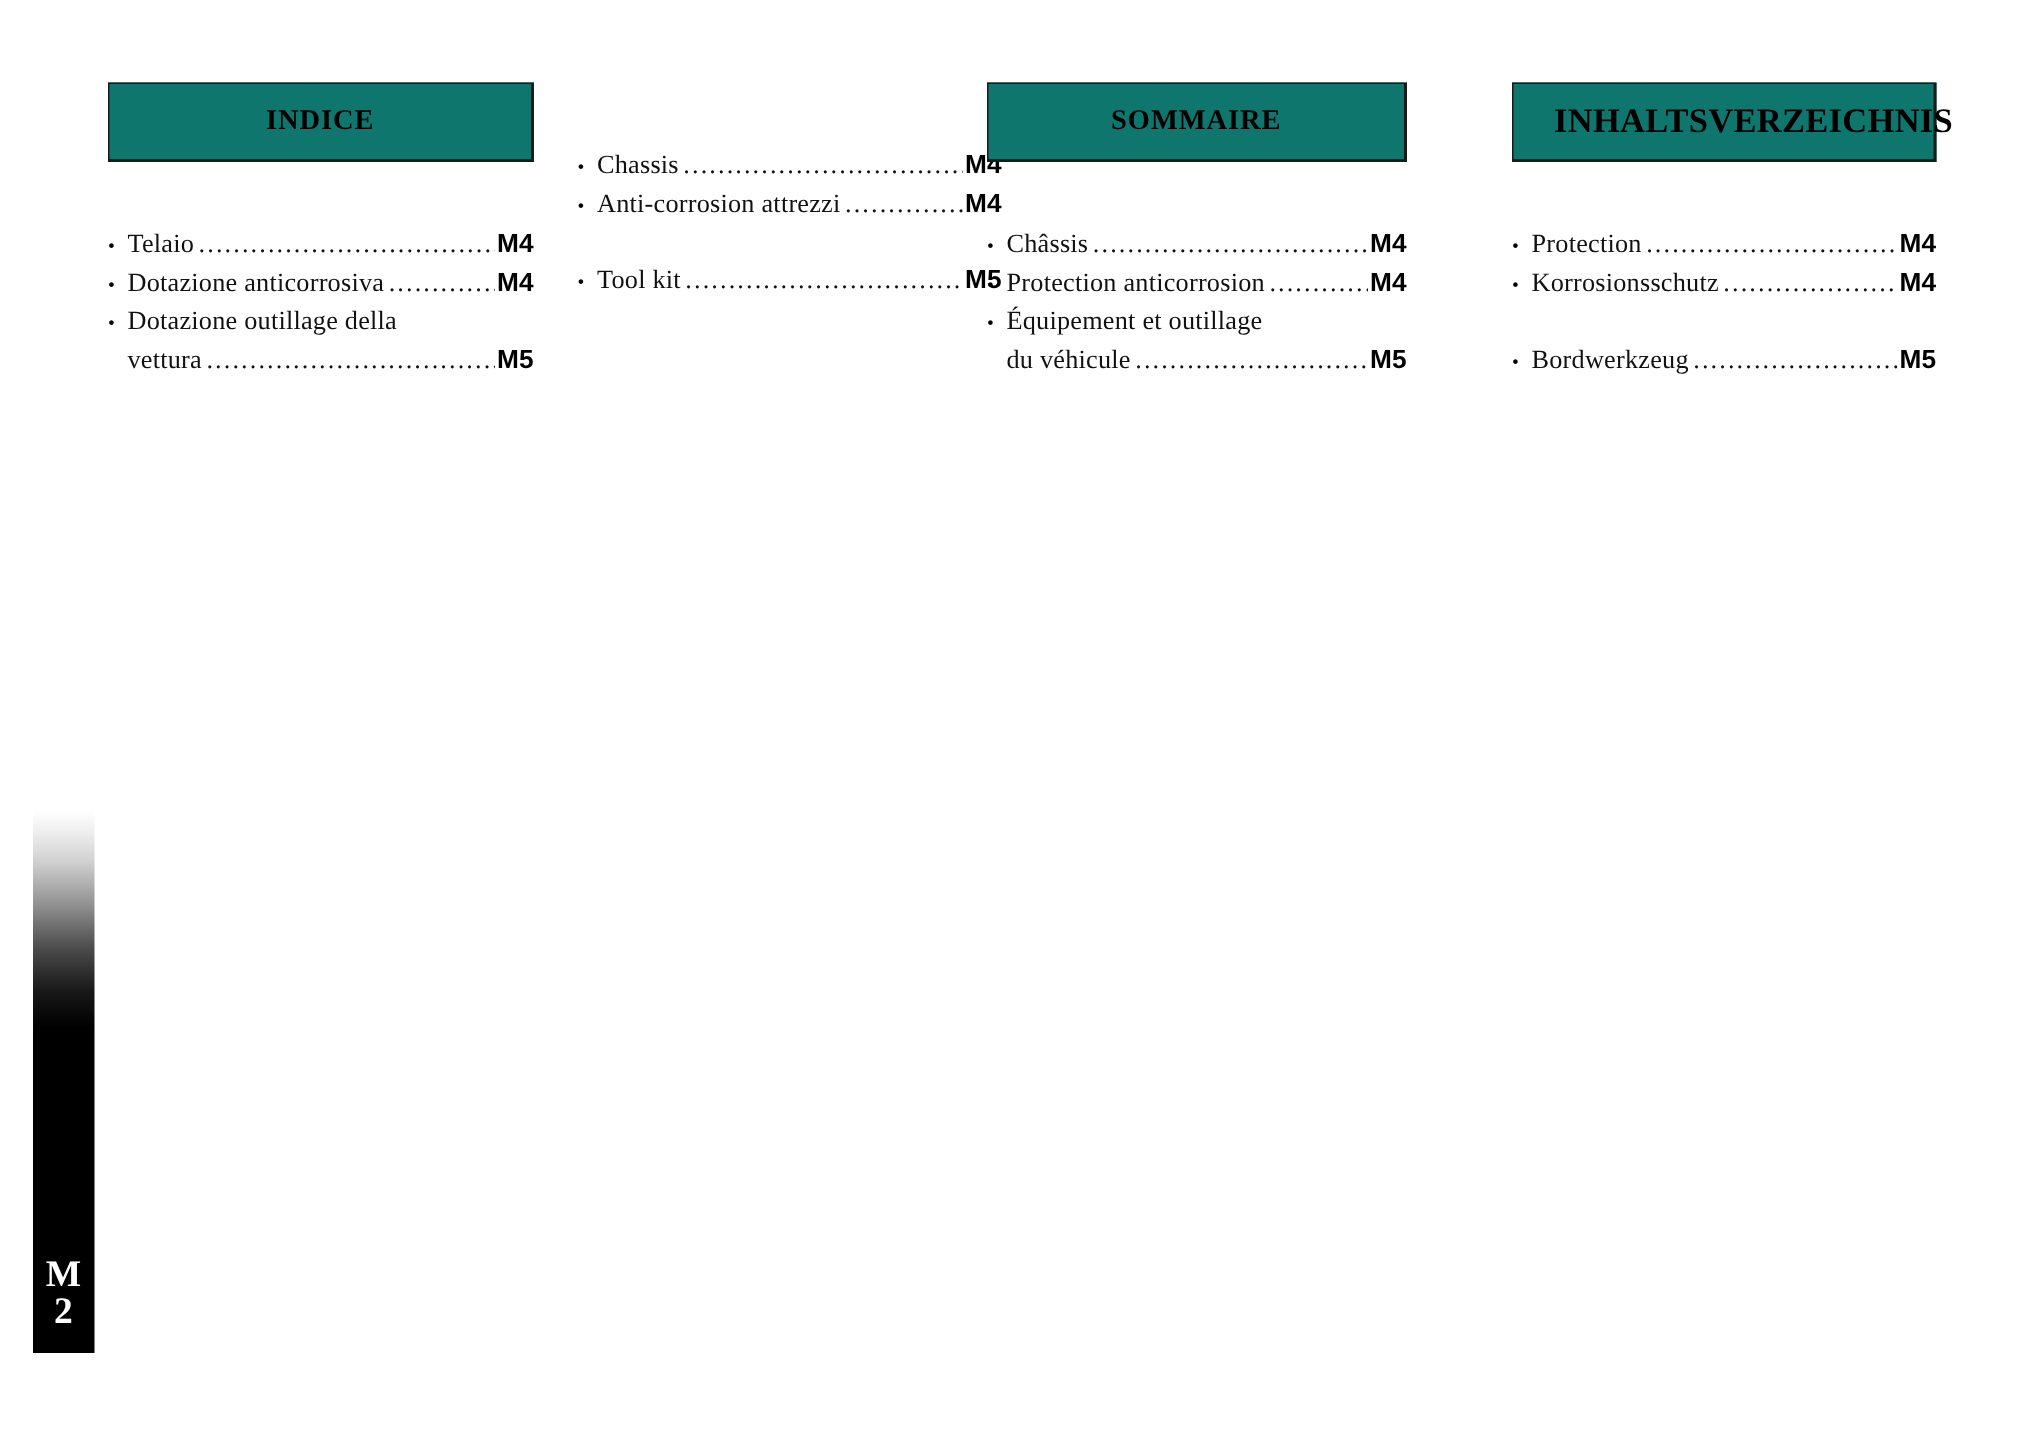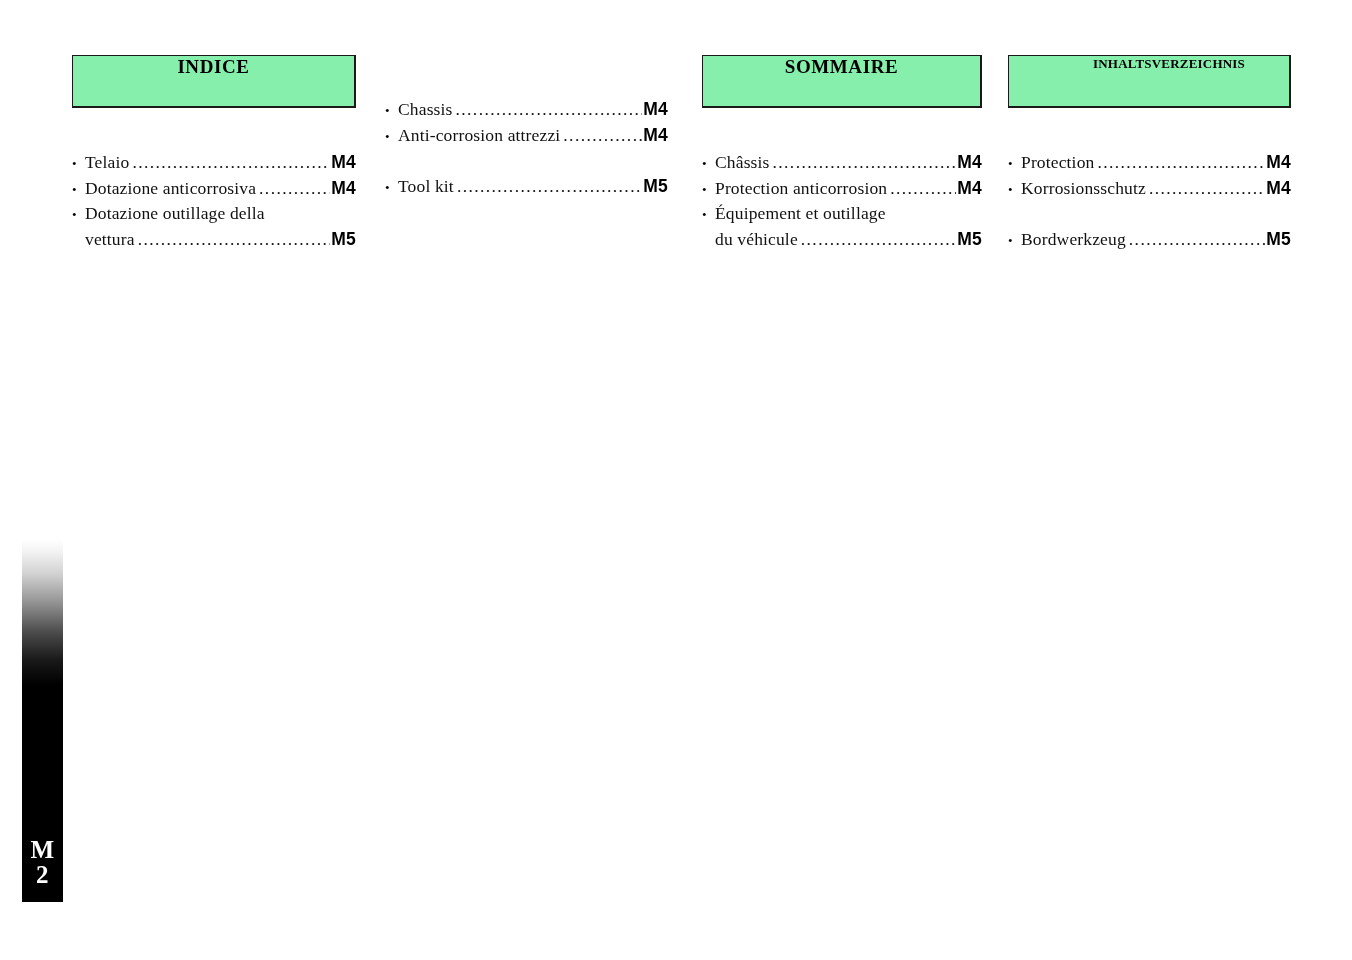--- a/index.html
+++ b/index.html
@@ -69,34 +69,35 @@
     position: absolute;
     top: 55px;
   }
 
   .toc-header-box {
     box-sizing: border-box;
     height: 53px;
     border: 1.5px solid #1a1a1a;
     border-bottom-width: 2.5px;
     border-right-width: 2px;
-    background: #86efac;
+    background: #0f766e;
     display: flex;
+    align-items: center;
     justify-content: center;
   }
   .toc-header-title {
     font-family: "Liberation Serif", "DejaVu Serif", serif;
     font-weight: bold;
     font-size: 19px;
     letter-spacing: 0.6px;
     color: #000000;
     white-space: nowrap;
   }
   .toc-header-title.compact {
-    font-size: 13px;
+    font-size: 23px;
     letter-spacing: 0.2px;
     margin-left: 40px;
   }
 
   .toc-entries {
     margin-top: 42px;
   }
 
   .toc-line {
     height: 25.5px;
@@ -215,21 +216,21 @@
           </div>
           <div class="toc-line spacer-line"></div>
           <div class="toc-line">
             <span class="toc-bullet">•</span>
             <span class="toc-text">Tool kit</span>
             <span class="toc-leader" aria-hidden="true"></span>
             <span class="toc-page">M5</span>
           </div>
         </div>
       </div>
-      <div class="toc-column" style="left: 702px; width: 280px;">
+      <div class="toc-column" style="left: 658px; width: 280px;">
         <div class="toc-header-box">
           <div class="toc-header-title">SOMMAIRE</div>
         </div>
         <div class="toc-entries">
           <div class="toc-line">
             <span class="toc-bullet">•</span>
             <span class="toc-text">Châssis</span>
             <span class="toc-leader" aria-hidden="true"></span>
             <span class="toc-page">M4</span>
           </div>

